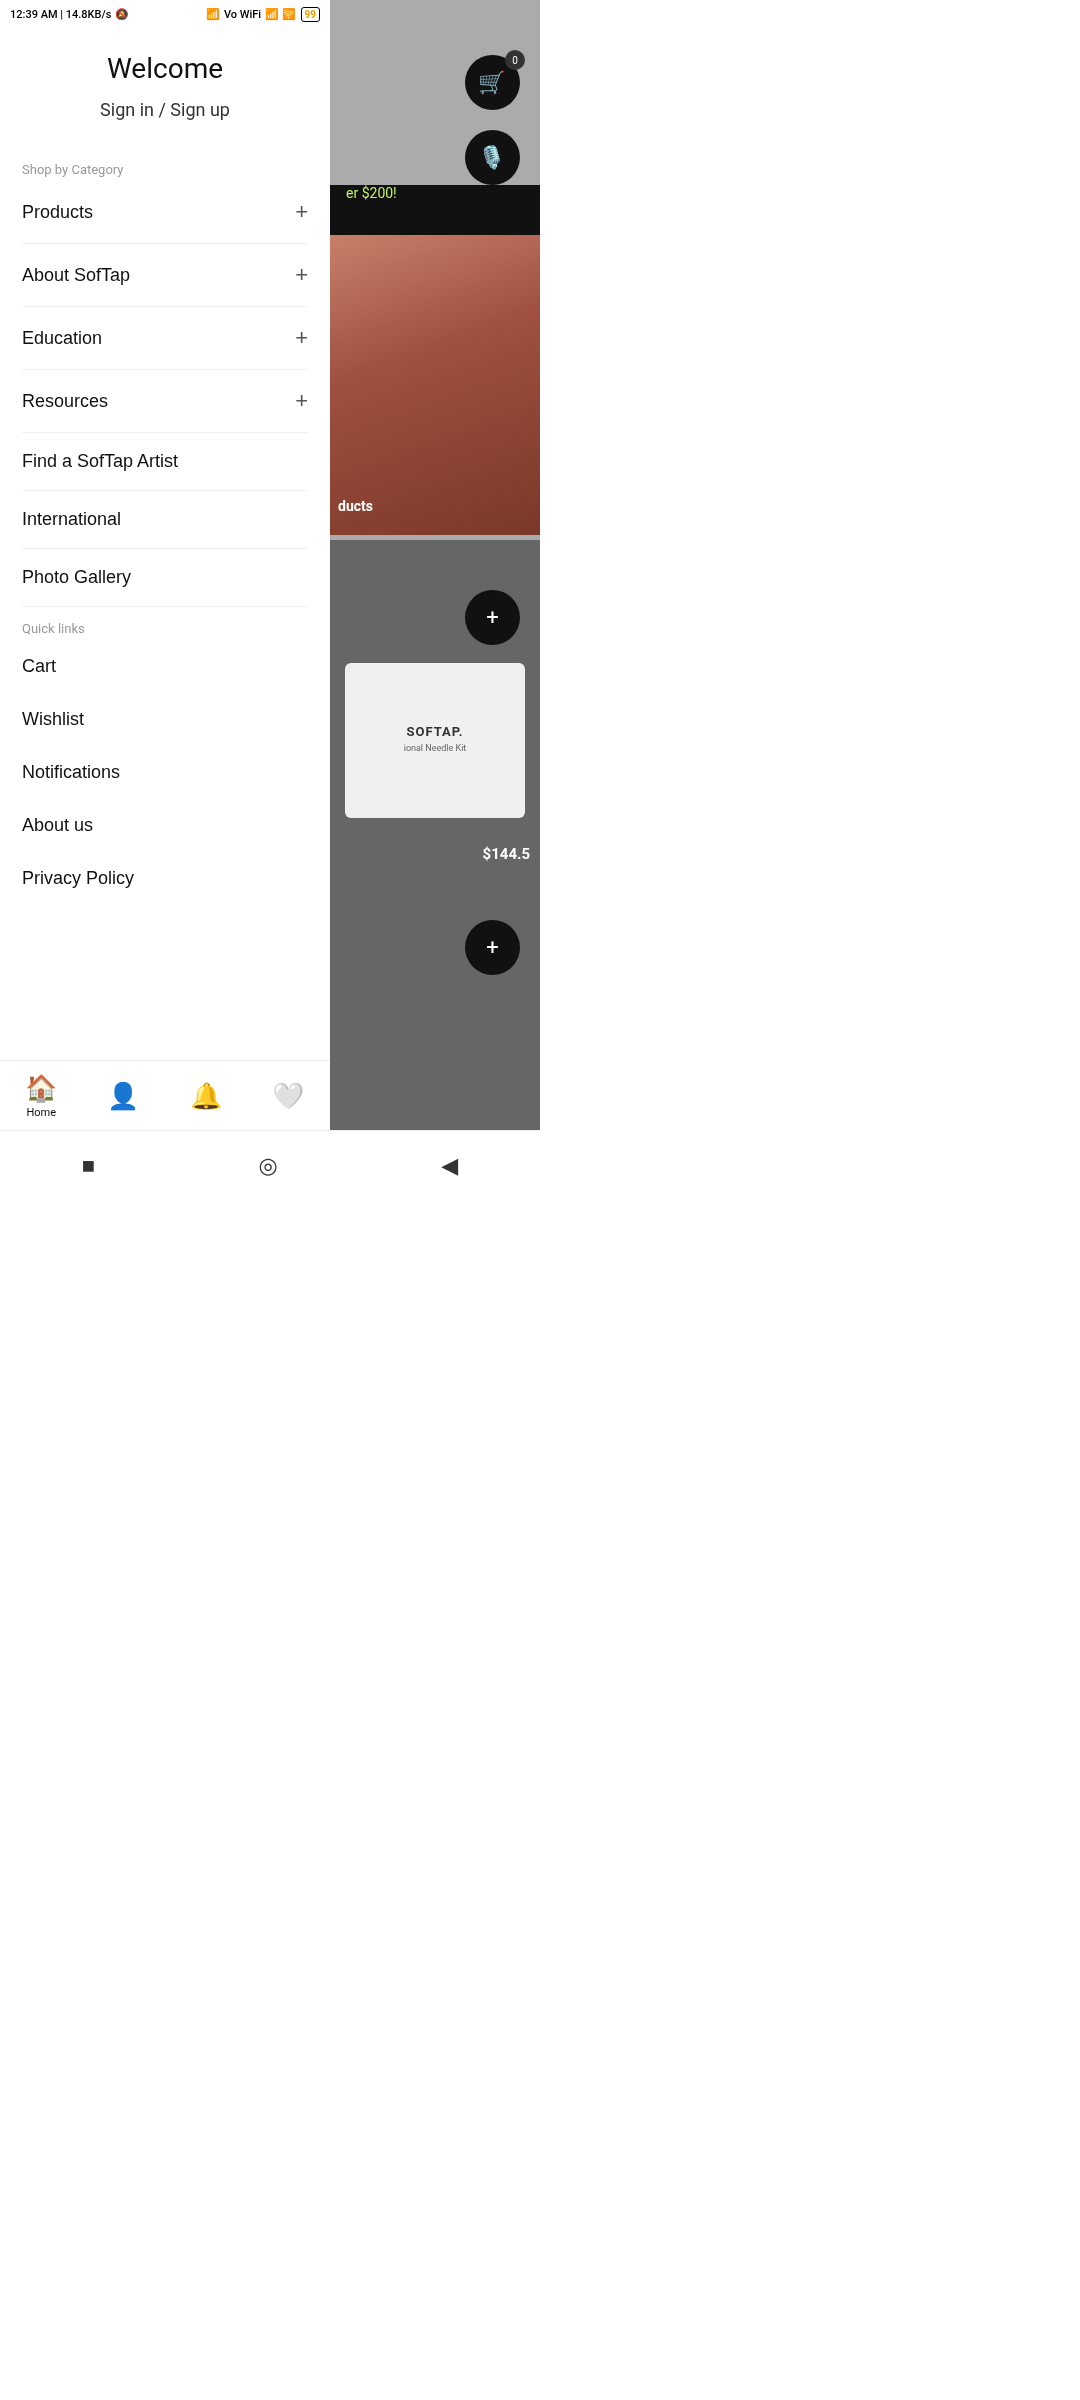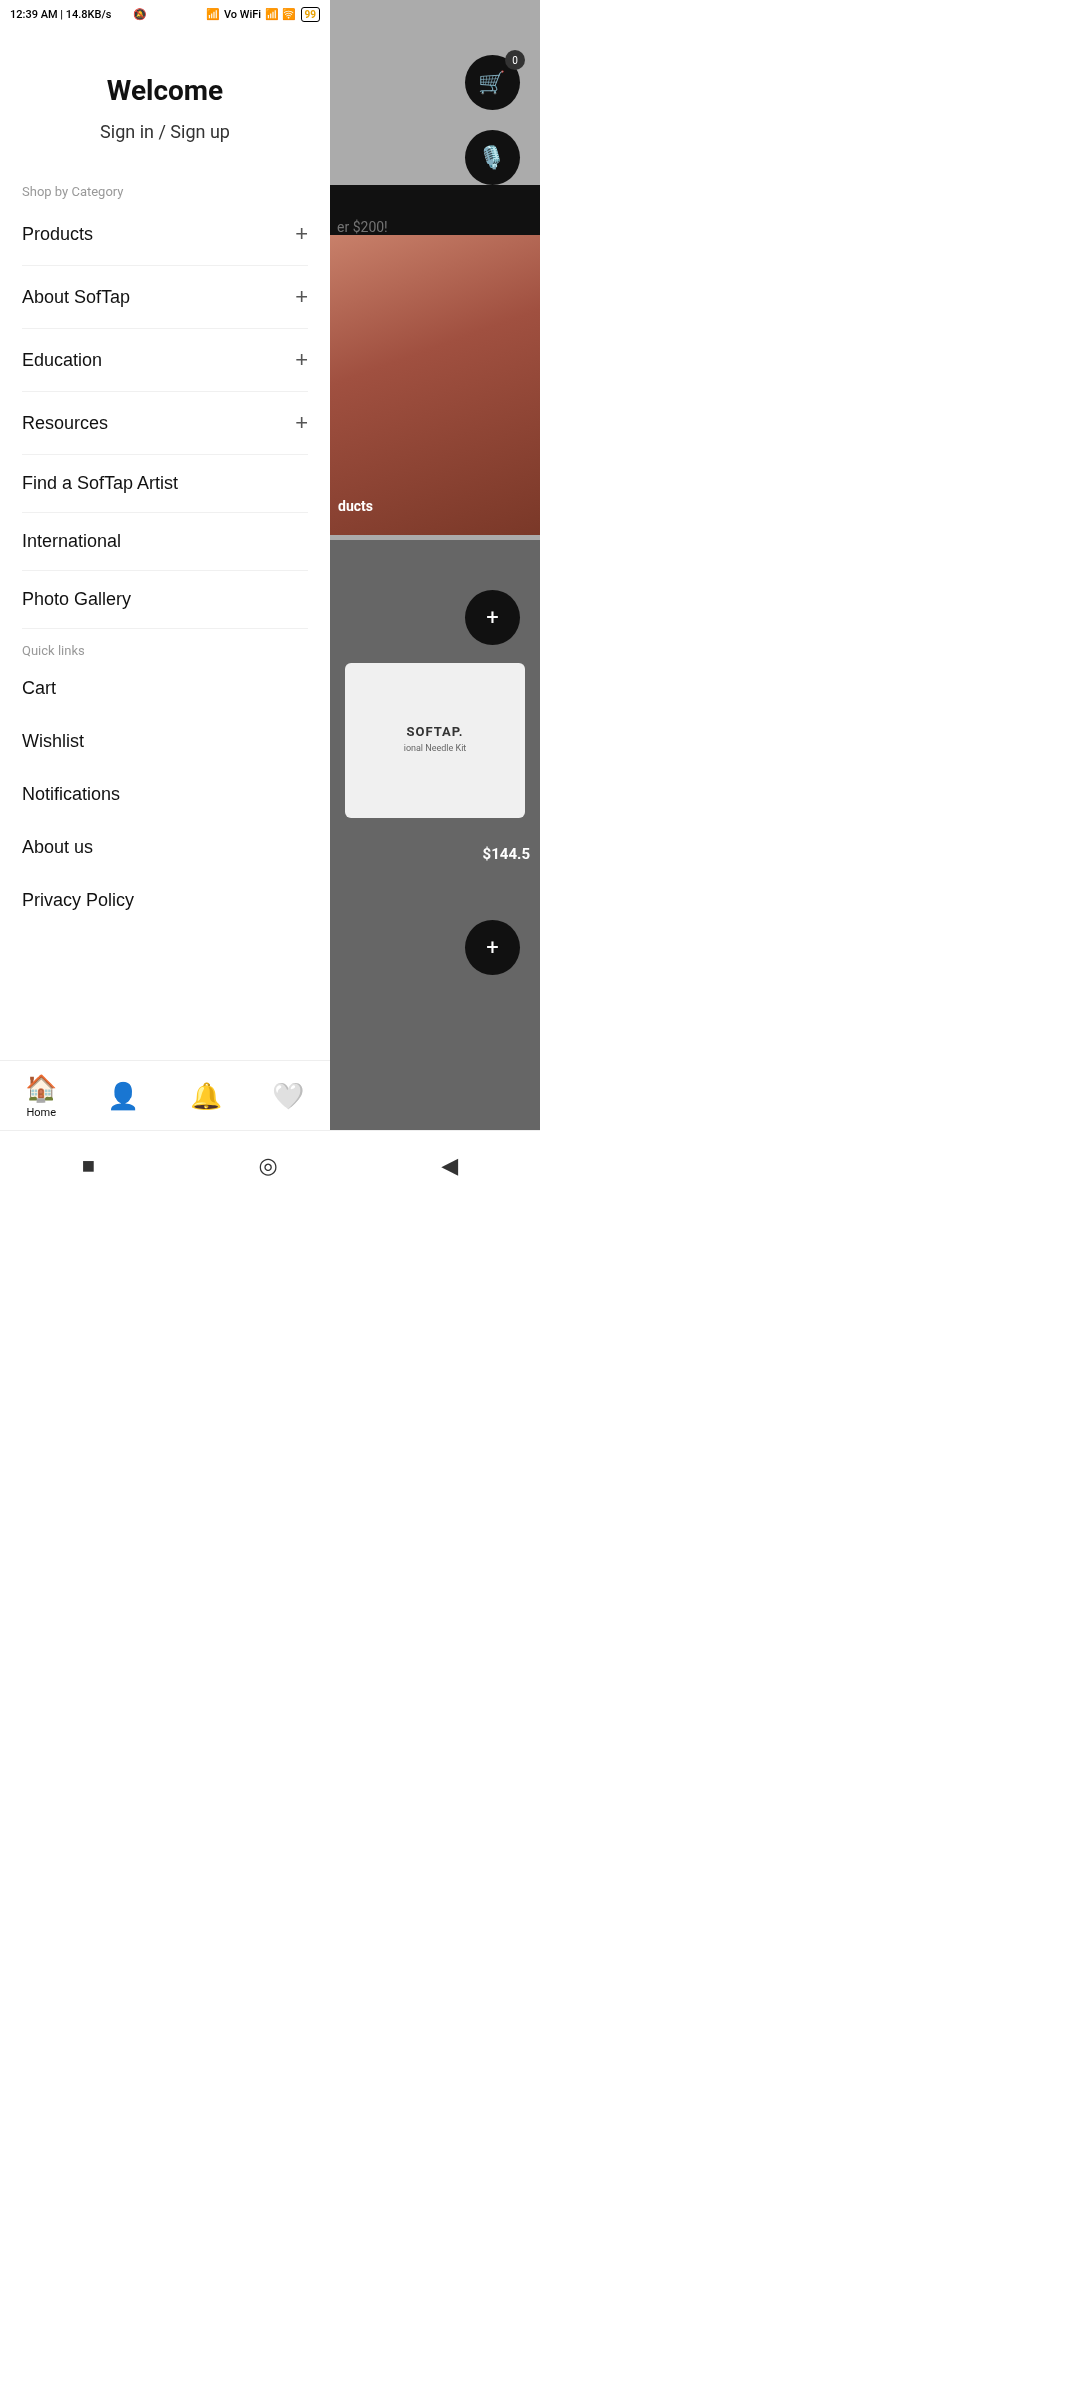--- a/index.html
+++ b/index.html
@@ -24,21 +24,21 @@
       display: flex;
       align-items: center;
       justify-content: space-between;
       padding: 0 10px;
       font-size: 11px;
       font-weight: 500;
       color: #000;
       z-index: 100;
       background: transparent;
     }
-    .status-left { display: flex; align-items: center; gap: 22px; }
+    .status-left { display: flex; align-items: center; gap: 4px; }
     .status-right { display: flex; align-items: center; gap: 4px; }
     .battery-badge {
       border: 1.5px solid #000;
       border-radius: 3px;
       padding: 1px 3px;
       font-size: 10px;
       font-weight: bold;
       color: #e8a000;
     }
 
@@ -94,25 +94,25 @@
     }
 
     
     .bg-promo {
       position: absolute;
       right: 0;
       top: 185px;
       width: 210px;
       height: 50px;
       background: #111;
-      color: #737373;
+      color: #bef264;
       font-size: 14px;
       display: flex;
-      align-items: flex-end;
-      padding-left: 7px;
+      align-items: flex-start;
+      padding-left: 16px;
       z-index: 10;
     }
 
     
     .bg-product-img {
       position: absolute;
       right: 0;
       top: 235px;
       width: 210px;
       height: 300px;
@@ -210,24 +210,23 @@
       flex-direction: column;
       overflow-y: auto;
     }
 
     .sidebar-header {
       padding: 24px 22px 10px 22px;
       text-align: center;
     }
     .sidebar-title {
       font-size: 28px;
-      font-weight: 700;
+      font-weight: 400;
       color: #111;
       margin-bottom: 14px;
-      margin-top: 22px;
     }
     .sidebar-signin {
       font-size: 18px;
       color: #333;
       margin-bottom: 24px;
     }
 
     .sidebar-section-label {
       font-size: 13px;
       color: #999;

